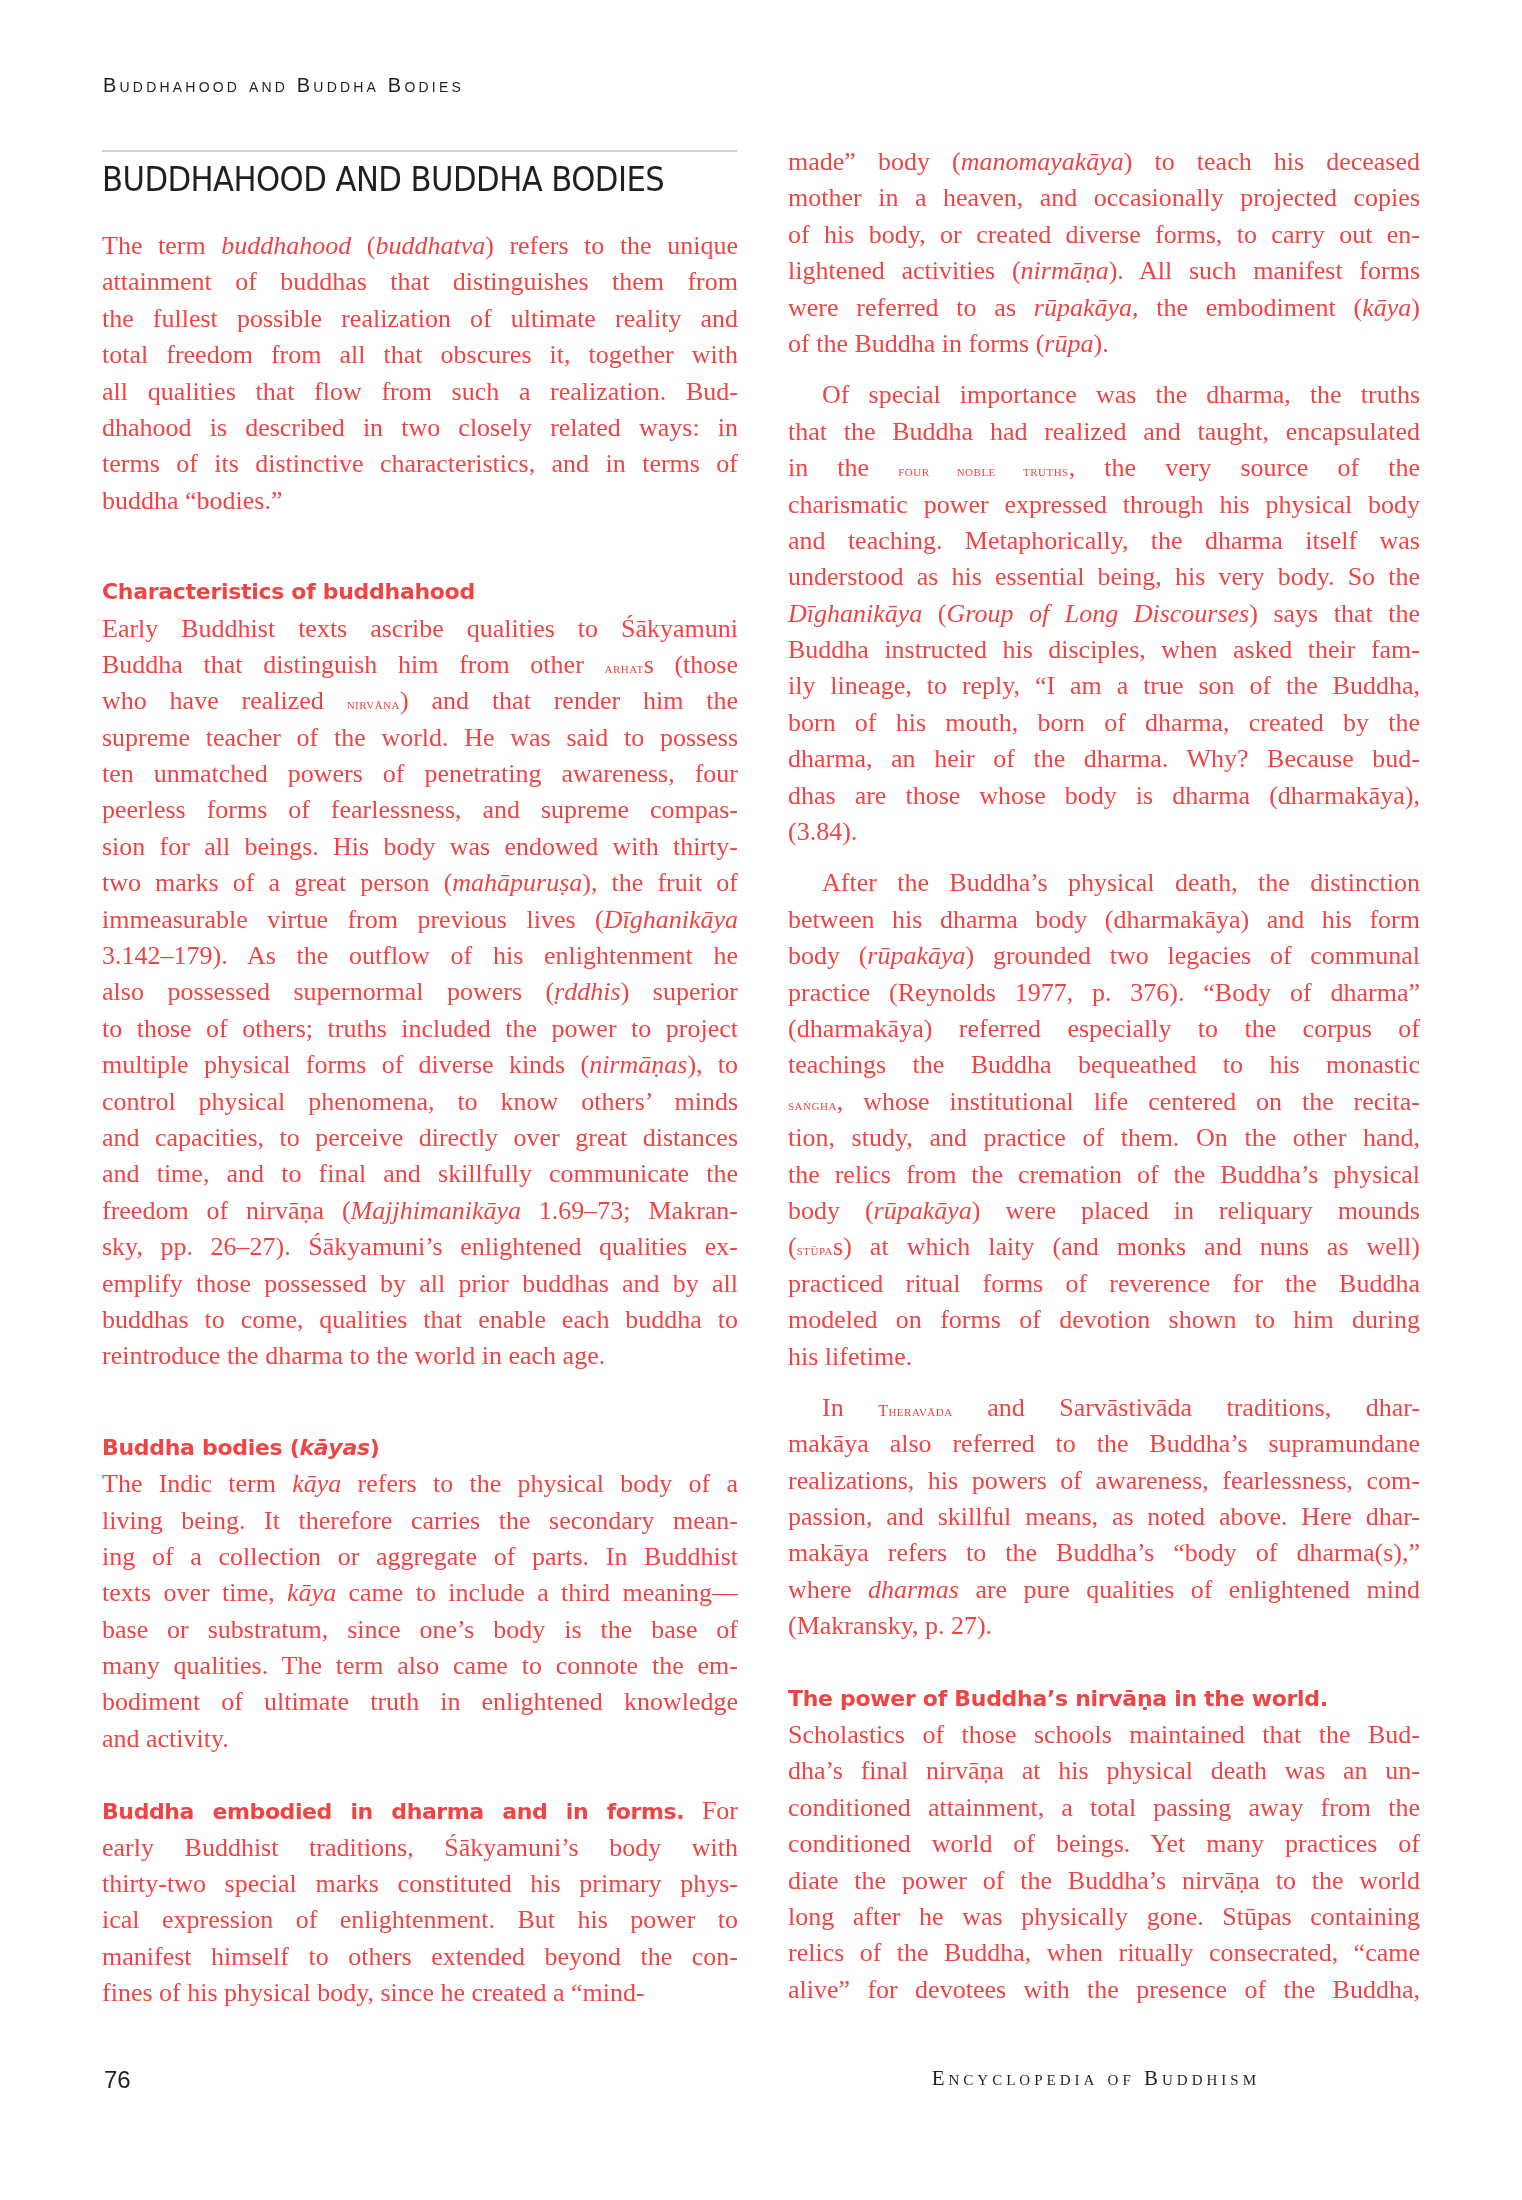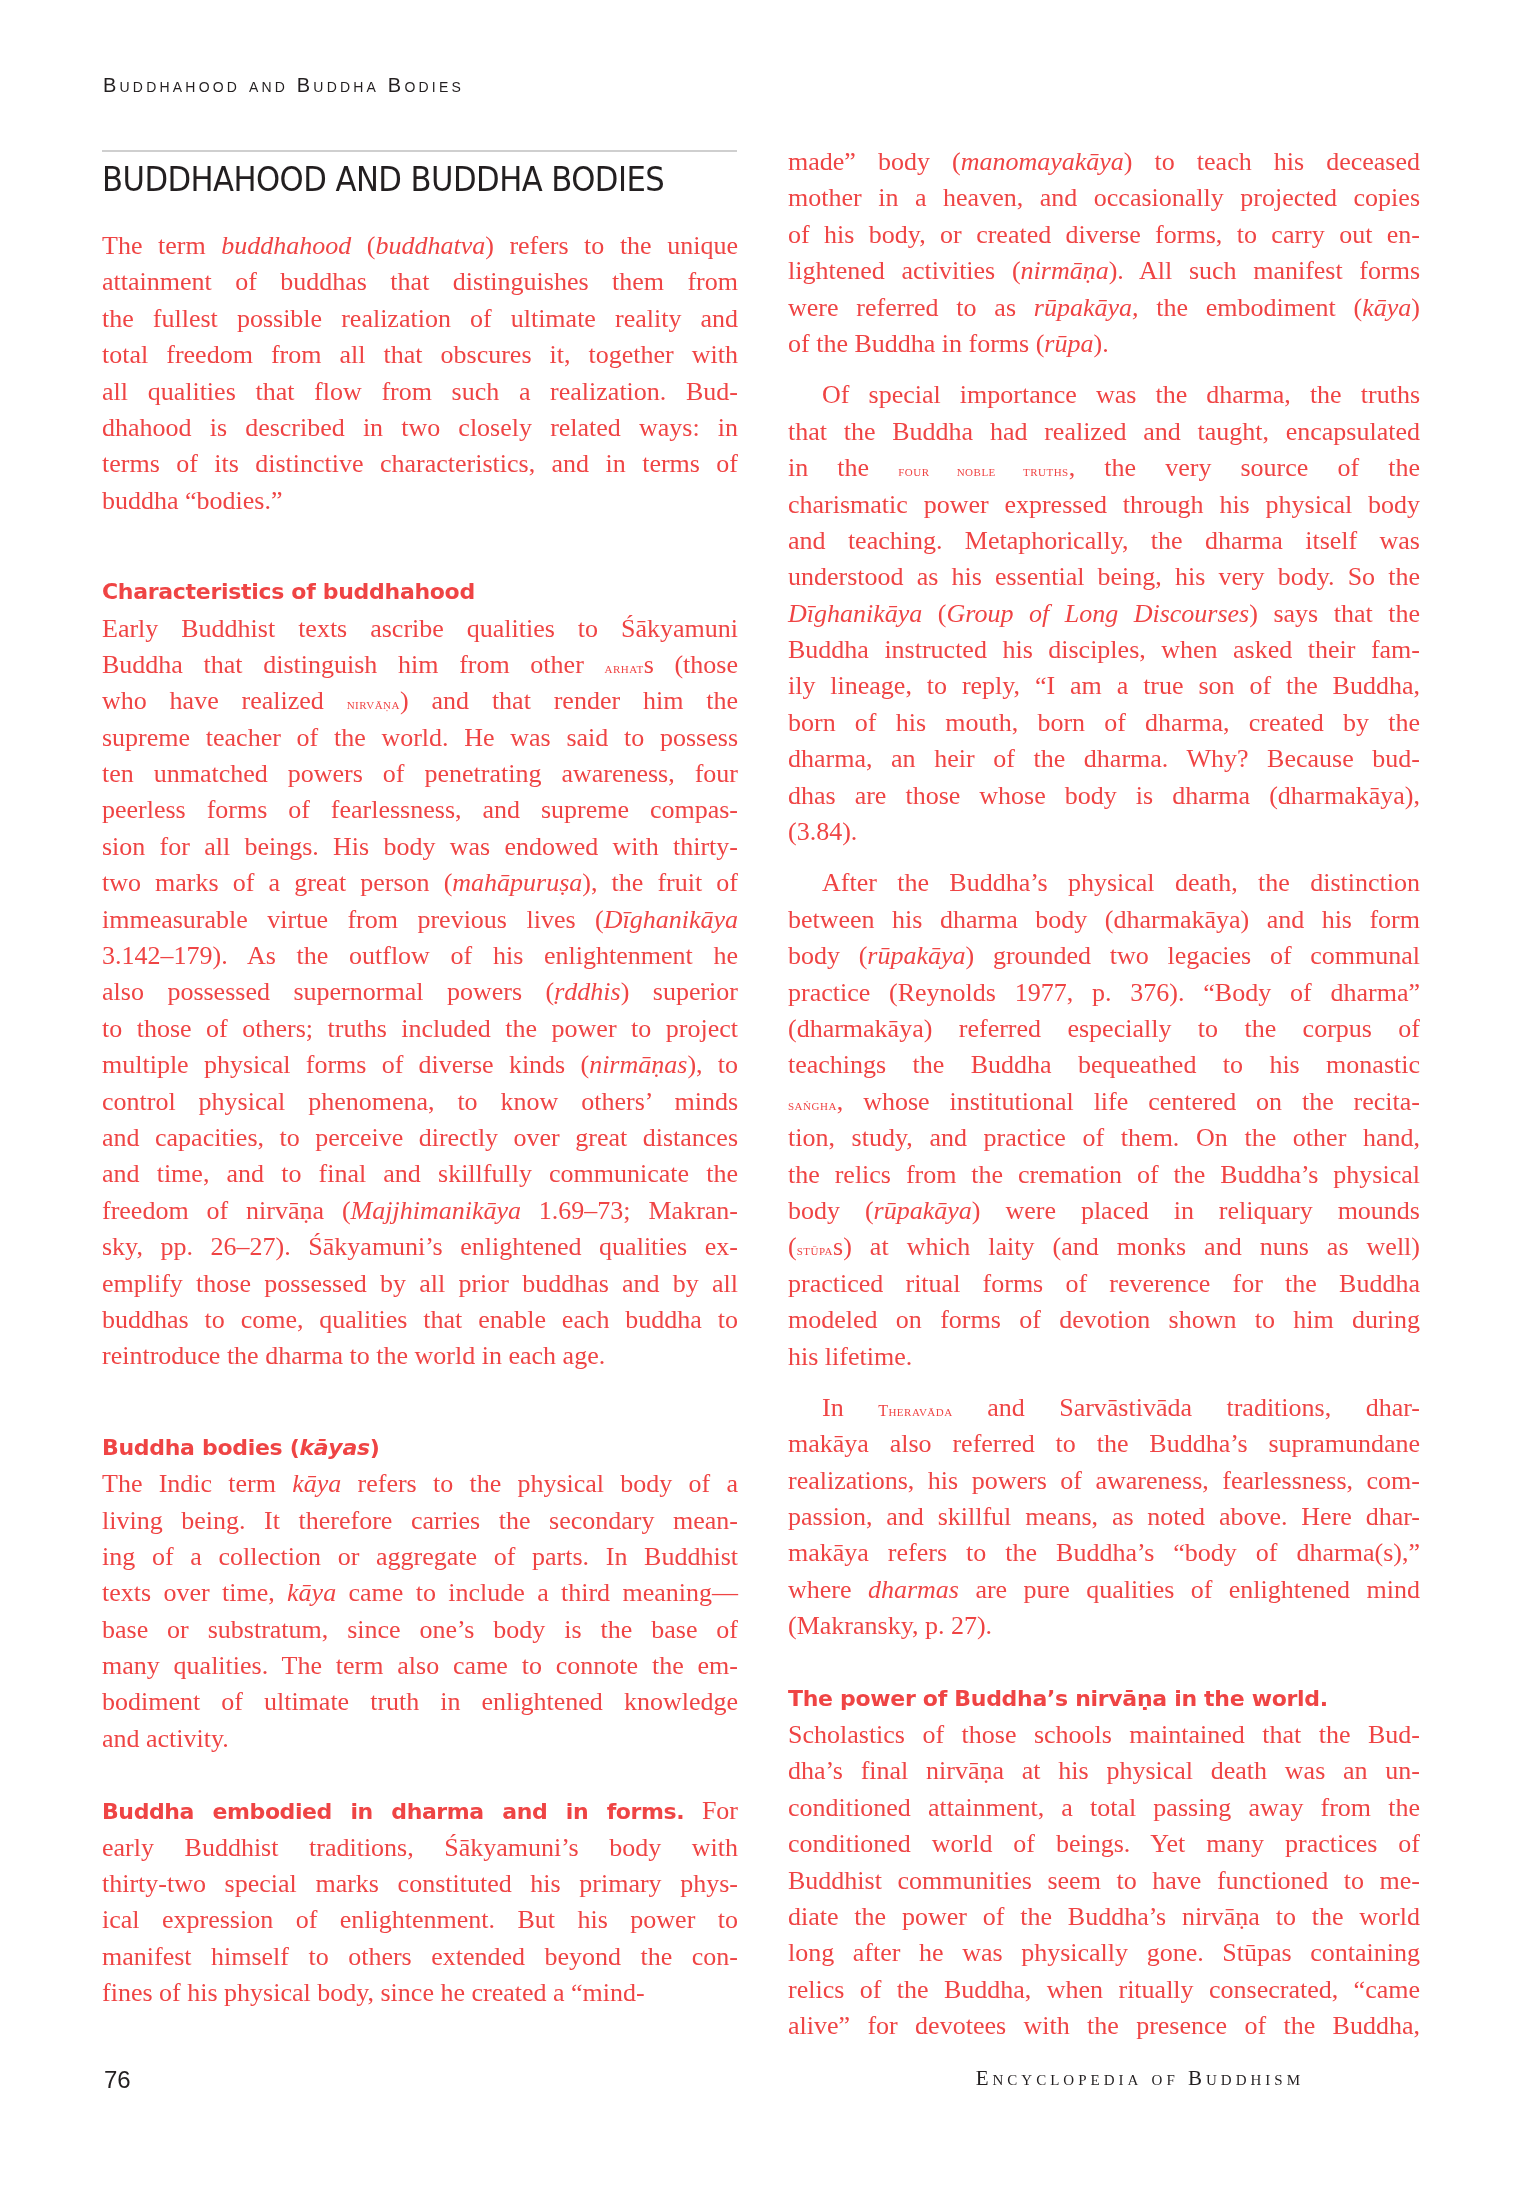--- a/index.html
+++ b/index.html
@@ -1,17 +1,17 @@
 <!DOCTYPE html>
 <html><head>
 <meta charset="utf-8">
 <style>
   html, body { margin:0; padding:0; background:#ffffff; }
   body { width:1522px; height:2200px; position:relative; overflow:hidden; color:#231f20; }
-  .page { position:absolute; left:0; top:0; width:1362px; height:2200px;padding-left:44px; }
+  .page { position:absolute; left:0; top:0; width:1362px; height:2200px; }
   .running-head { position:absolute; left:103px; top:74px; font-family:"Liberation Sans", sans-serif; font-size:20px; letter-spacing:3.2px; font-variant:small-caps; color:#231f20; white-space:nowrap; }
   .rule { position:absolute; left:102px; top:150px; width:635px; height:2px; background:#cfcfcf; }
   .title { position:absolute; left:102px; top:160px; font-family:"DejaVu Sans", sans-serif; font-size:33px; font-weight:normal; letter-spacing:-0.6px; color:#231f20; white-space:nowrap; transform:scaleX(0.93); transform-origin:left top; }
   .col { position:absolute; font-family:"Liberation Serif", serif; font-size:26px; color:#ef4444; }
   .col.left { left:102px; width:636px; top:228px; }
   .col.right { left:788px; width:632px; top:144px; }
   .ln { display:block; height:36.4px; line-height:36.4px; white-space:nowrap; text-align:justify; text-align-last:justify; }
   .ln.last { text-align-last:left; }
   .ln.indent { text-indent:34px; }
   .gap { display:block; height:15px; }
@@ -142,21 +142,20 @@
         <span class="ln">where <i>dharmas</i> are pure qualities of enlightened mind</span>
         <span class="ln last">(Makransky, p. 27).</span>
       </div>
     <span class="gap-big" style="height:36px"></span>
     <span class="head" style="font-size:22px">The power of Buddha’s nirvāṇa in the world.</span>
     <div>
         <span class="ln">Scholastics of those schools maintained that the Bud-</span>
         <span class="ln">dha’s final nirvāṇa at his physical death was an un-</span>
         <span class="ln">conditioned attainment, a total passing away from the</span>
         <span class="ln">conditioned world of beings. Yet many practices of</span>
-        <span class="ln">Buddhist communities seem to have functioned to me-</span>
         <span class="ln">diate the power of the Buddha’s nirvāṇa to the world</span>
         <span class="ln">long after he was physically gone. Stūpas containing</span>
         <span class="ln">relics of the Buddha, when ritually consecrated, “came</span>
         <span class="ln">alive” for devotees with the presence of the Buddha,</span>
       </div>
   </div>
 
   <div class="footer-num">76</div>
   <div class="footer-title">Encyclopedia of Buddhism</div>
 </div>

